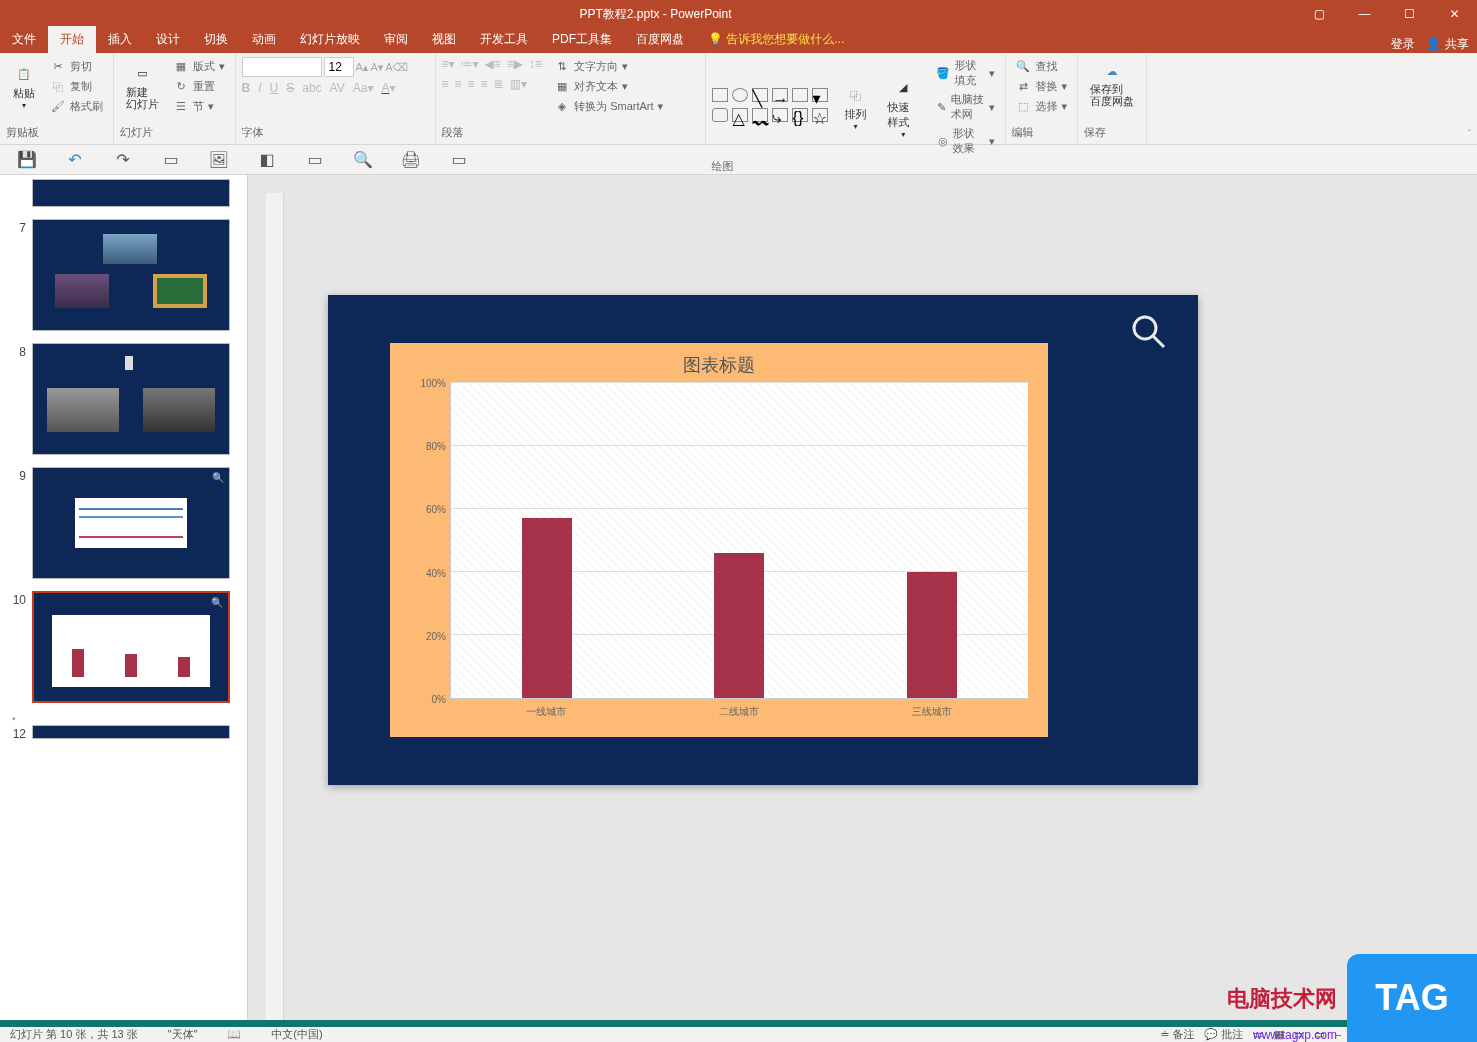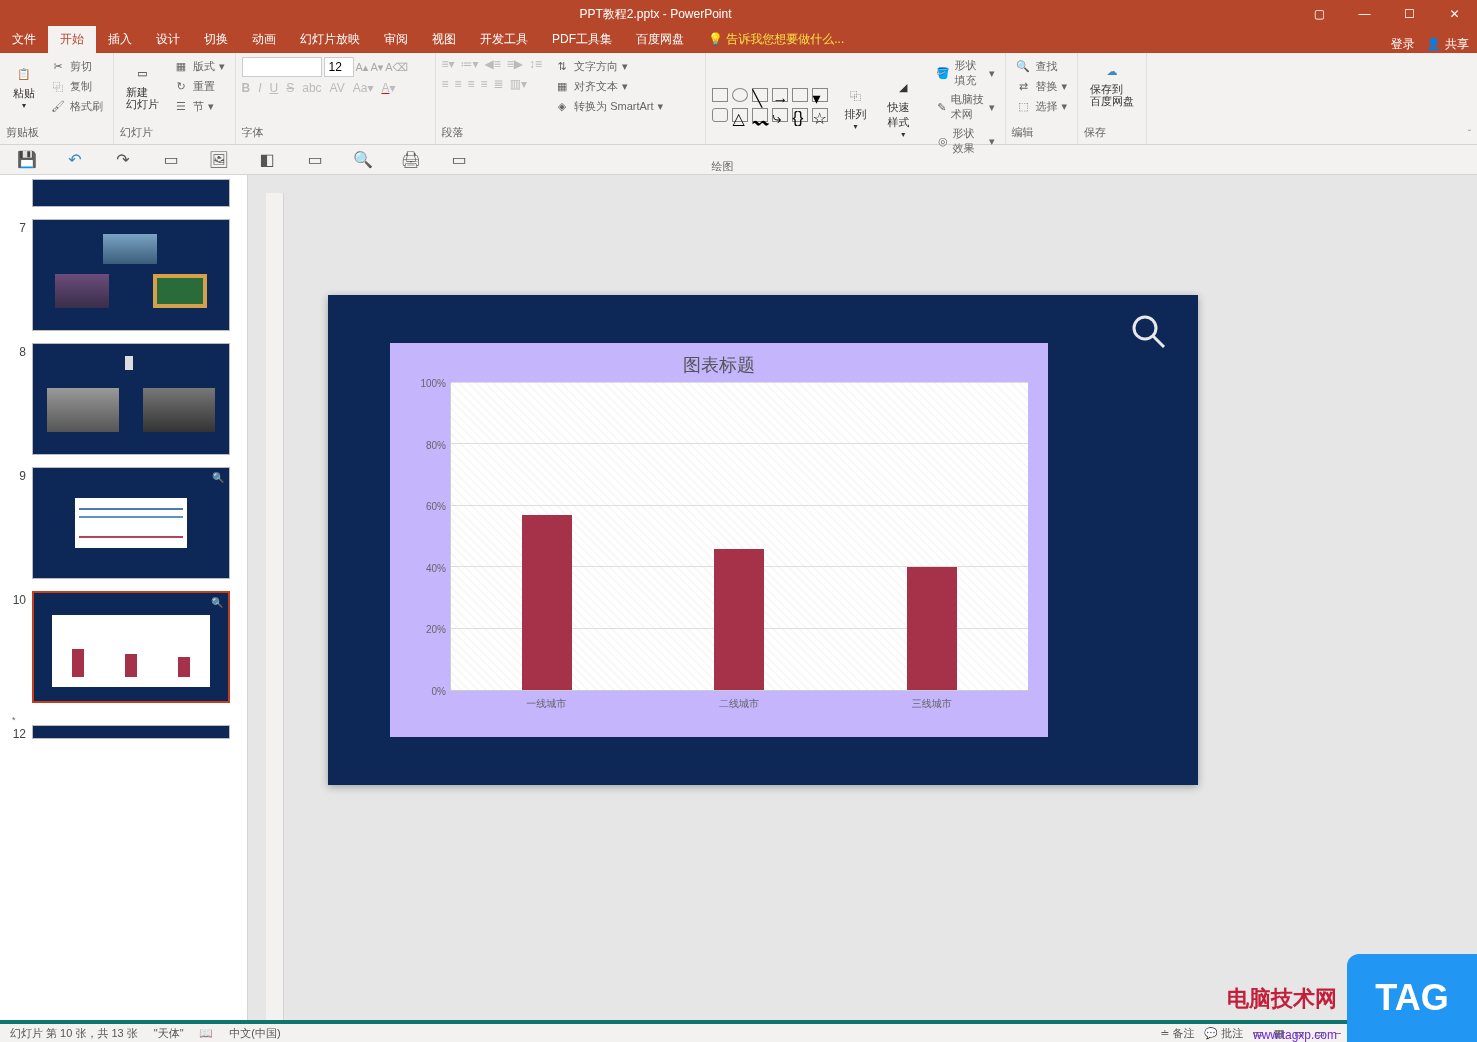--- a/index.html
+++ b/index.html
@@ -42,32 +42,32 @@
 .thumb-num { font-size: 12px; color: #444; width: 16px; text-align: right; padding-top: 2px; }
 .thumb { width: 198px; height: 112px; background: #0d2756; border: 1px solid #bbb; position: relative; overflow: hidden; }
 .thumb.active { border: 2px solid #c43e1c; }
 .thumb-mag { position: absolute; top: 4px; right: 4px; color: #eee; font-size: 10px; }
 
 .slide-area { flex: 1; position: relative; overflow: auto; }
 .hruler { height: 18px; background: #f3f2f1; position: relative; font-size: 8px; color: #666; display: flex; align-items: center; padding-left: 50px; border-bottom: 1px solid #d4d4d4; margin-left: 38px; }
 .vruler { width: 18px; background: #f3f2f1; position: absolute; left: 18px; top: 18px; bottom: 0; font-size: 8px; color: #666; border-right: 1px solid #d4d4d4; }
 .slide-canvas { margin: 120px auto 40px 80px; width: 870px; height: 490px; background: #0d2756; box-shadow: 0 2px 8px rgba(0,0,0,0.3); position: relative; }
 .slide-canvas .mag-icon { position: absolute; top: 18px; right: 30px; color: #eee; }
-.chart-box { position: absolute; left: 62px; top: 48px; right: 150px; bottom: 48px; background: #c4b5fd; padding: 10px 20px 36px; }
+.chart-box { position: absolute; left: 62px; top: 48px; right: 150px; bottom: 48px; background: #fdba74; padding: 10px 20px 28px; }
 .chart-title { text-align: center; color: #555; font-size: 18px; margin-bottom: 6px; }
 .chart-plot { height: calc(100% - 40px); position: relative; display: flex; }
 .chart-yaxis { width: 40px; position: relative; }
 .chart-yaxis div { position: absolute; right: 4px; font-size: 10px; color: #666; transform: translateY(50%); }
 .chart-grid { flex: 1; position: relative; border-left: 1px solid #ccc; border-bottom: 1px solid #ccc; background: repeating-linear-gradient(45deg, #f8f8f8, #f8f8f8 2px, #fff 2px, #fff 6px); }
 .chart-gridline { position: absolute; left: 0; right: 0; border-top: 1px solid #ddd; }
 .bars { position: absolute; left: 0; right: 0; bottom: 0; top: 0; display: flex; justify-content: space-around; align-items: flex-end; }
 .bar { width: 50px; background: #a6324a; }
 .chart-xaxis { display: flex; justify-content: space-around; font-size: 10px; color: #666; margin-left: 40px; margin-top: 6px; }
 
-.statusbar { height: 22px; background: #f3f2f1; border-top: 4px solid #0f766e; display: flex; align-items: center; font-size: 11px; color: #555; padding: 0 10px; gap: 16px; }
+.statusbar { height: 22px; background: #f3f2f1; border-top: 7px solid #0f766e; display: flex; align-items: center; font-size: 11px; color: #555; padding: 0 10px; gap: 30px; }
 .statusbar .right { margin-left: auto; display: flex; gap: 10px; align-items: center; }
 
 .watermark { position: absolute; right: 140px; bottom: 28px; font-size: 22px; font-weight: bold; color: #c41e3a; }
 .watermark2 { position: absolute; right: 140px; bottom: 0; font-size: 12px; color: #6d28d9; }
 .tag-badge { position: absolute; right: 0; bottom: 0; width: 130px; height: 88px; background: #2196f3; border-radius: 12px 0 0 0; color: #fff; font-size: 36px; font-weight: bold; display: flex; align-items: center; justify-content: center; }
 
 .mini-chart { position: absolute; left: 18px; top: 22px; right: 18px; bottom: 14px; background: #fff; }
 .mini-bars { display: flex; justify-content: space-around; align-items: flex-end; height: 70%; margin-top: 12px; }
 .mini-bar { width: 12px; background: #a6324a; }
 </style>

